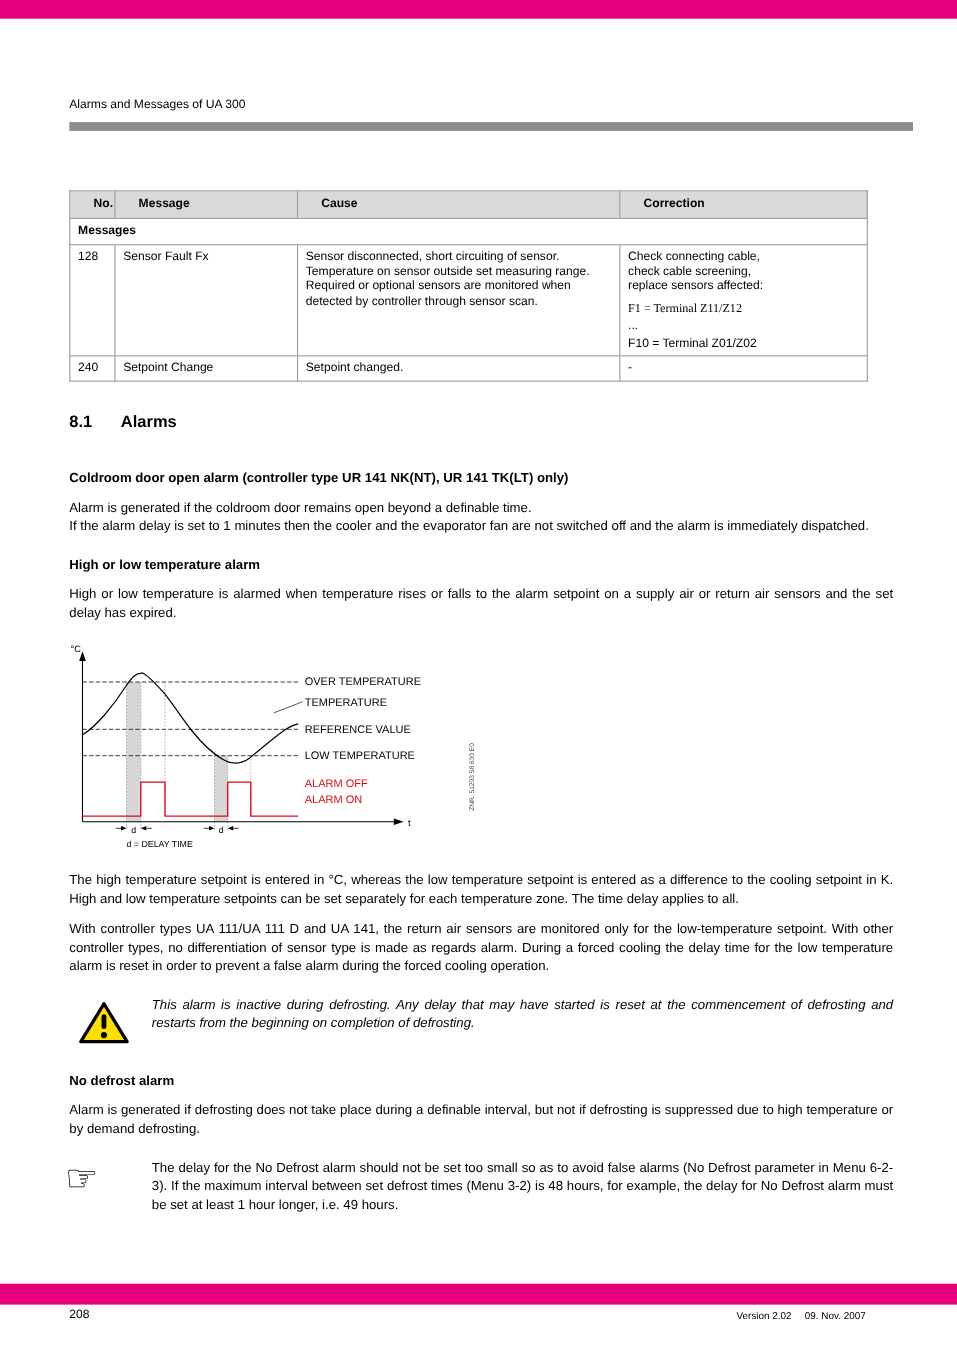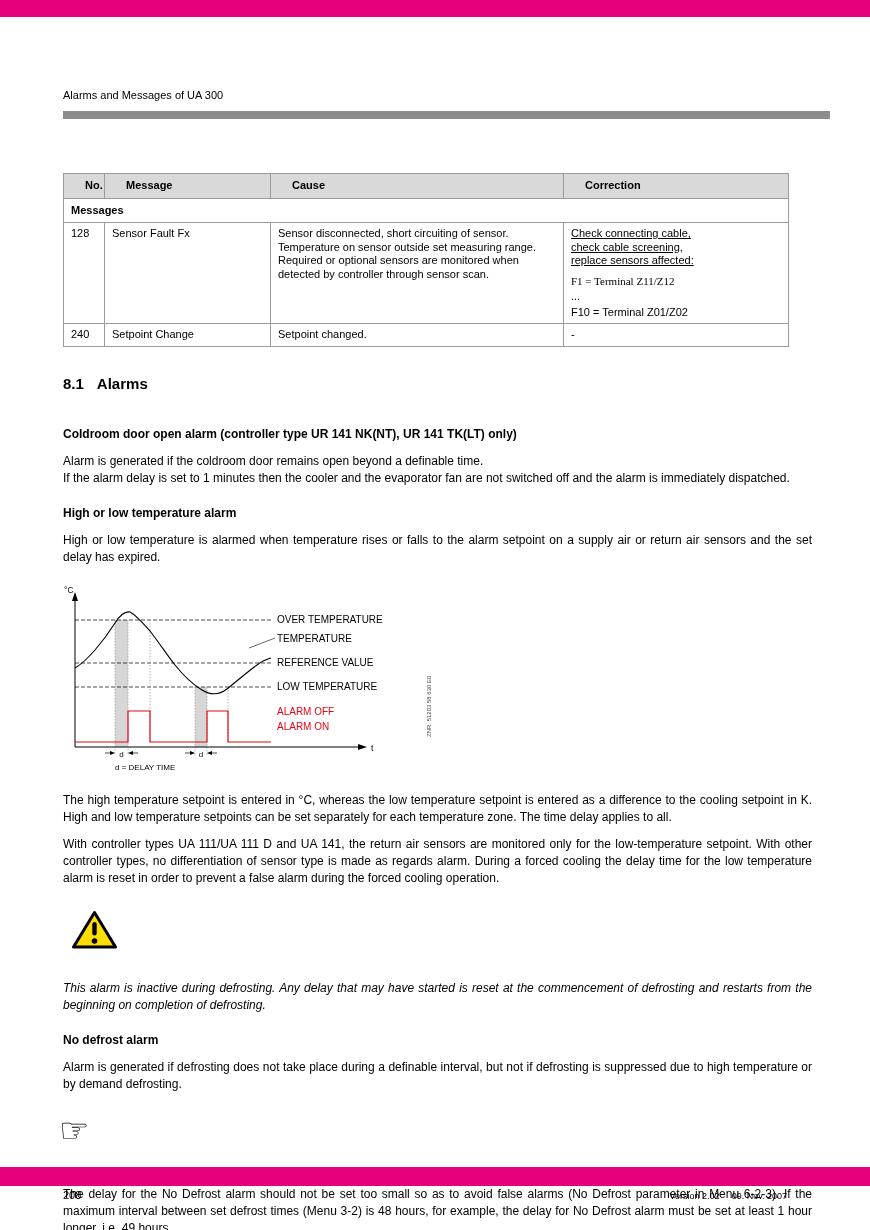--- a/index.html
+++ b/index.html
@@ -11,32 +11,32 @@
   .topbar{position:absolute;top:0;left:0;width:870px;height:17px;background:#e6007e;}
   .bottombar{position:absolute;top:1167px;left:0;width:870px;height:19px;background:#e6007e;}
   .content{position:absolute;left:63px;top:0;width:749px;}
   .running-header{margin-top:89px;font-size:11px;line-height:13px;}
   .header-rule{margin-top:9px;width:767px;height:8px;background:#8c8c8c;}
   table.msg-table{margin-top:54px;border-collapse:collapse;table-layout:fixed;width:725px;font-size:11px;line-height:13.5px;}
   table.msg-table th, table.msg-table td{border:1px solid #9b9b9b;padding:4px 7px;vertical-align:top;text-align:left;font-weight:normal;}
   table.msg-table thead th{background:#d9d9d9;font-weight:bold;padding:5px 21px;}
   tr.section-row td{font-weight:bold;padding:5px 7px;margin-top:32px;}
   td.cause-cell{text-align:justify;}
-  .corr-line{margin:0;text-decoration:underline;}
+  .corr-line{margin:0;}
   .corr-terminal{margin-top:2px;}
   .corr-terminal.first{margin-top:7px;font-family:Liberation Serif, serif;}
   .section-heading{margin:28px 0 0 0;font-size:15px;font-weight:bold;}
-  .section-heading .num{margin-right:13px;}
+  .section-heading .num{margin-right:26px;}
   .sub-heading{margin-top:34px;font-size:12px;font-weight:bold;line-height:17px;}
   .sub-heading.tight{margin-top:18px;}
   .para{margin-top:10px;font-size:12px;line-height:17px;text-align:justify;}
   .para .pline{display:block;}
   .figure{margin-top:16px;width:460px;height:200px;position:relative;}
   svg{font-family:"Liberation Sans", sans-serif;}
-  .note-row{margin-top:18px;display:flex;align-items:flex-start;flex-direction:column;}
+  .note-row{margin-top:18px;display:flex;align-items:flex-start;}
   .note-row .icon-box{width:75px;flex:0 0 75px;}
   .note-row .note-text{flex:1;font-size:12px;line-height:17px;text-align:justify;}
   .note-text.italic{font-style:italic;}
   .warning-svg{margin-left:8px;margin-top:4px;}
   .hand-glyph{font-size:34px;line-height:34px;margin-left:-4px;margin-top:2px;display:inline-block;}
   .page-number{position:absolute;left:63px;top:1189px;font-size:11px;}
   .version-box{position:absolute;right:83px;top:1191px;font-size:9px;}
   .version-box span + span{margin-left:12px;}
 </style>
 </head>

